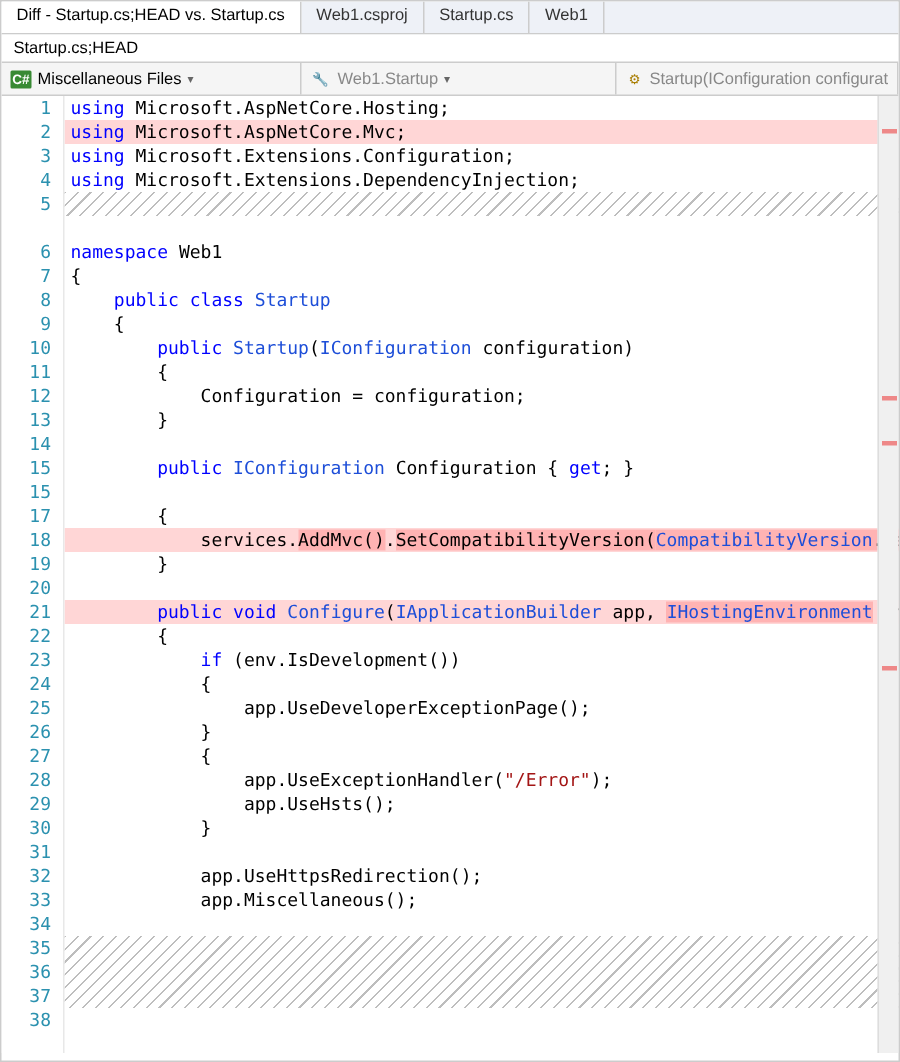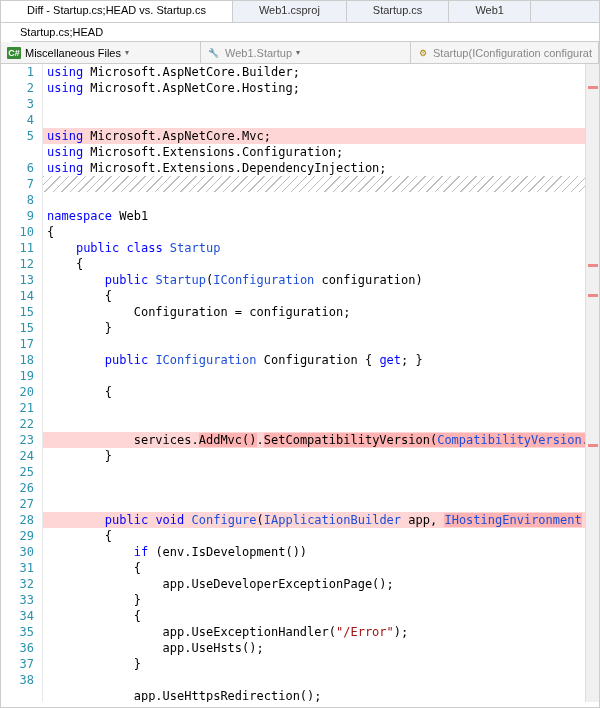--- a/index.html
+++ b/index.html
@@ -1,34 +1,34 @@
 <!DOCTYPE html>
 <html><head>
 <meta charset="utf-8">
 <style>
 * { margin: 0; padding: 0; box-sizing: border-box; }
 body { font-family: 'Segoe UI', Tahoma, sans-serif; font-size: 12px; background: #fff; width: 600px; height: 708px; overflow: hidden; border: 1px solid #ccc; }
 .tab-bar { display: flex; background: #eef1f7; height: 22px; border-bottom: 1px solid #ccc; }
-.tab { padding: 3px 26px; font-size: 11px; color: #333; border-right: 1px solid #ccc; cursor: pointer; white-space: nowrap; }
+.tab { padding: 3px 10px; font-size: 11px; color: #333; border-right: 1px solid #ccc; cursor: pointer; white-space: nowrap; }
 .tab.active { background: #fff; color: #000; }
-.path-bar { padding: 3px 8px; font-size: 11px; border-bottom: 1px solid #ccc; background: #fff; margin-left: 11px; }
+.path-bar { padding: 3px 8px; font-size: 11px; border-bottom: 1px solid #ccc; background: #fff; }
 .nav-bar { display: flex; align-items: center; height: 22px; border-bottom: 1px solid #ccc; background: #f5f5f5; font-size: 11px; }
 .nav-seg { display: flex; align-items: center; padding: 0 6px; border-right: 1px solid #ccc; height: 100%; cursor: pointer; white-space: nowrap; overflow: hidden; }
 .nav-seg .ico { width: 14px; height: 12px; margin-right: 4px; display: inline-flex; align-items: center; justify-content: center; font-size: 9px; }
 .nav-seg .dd { margin-left: 4px; font-size: 8px; color: #666; }
 .nav-seg.grey { color: #888; }
 .editor { display: flex; height: calc(100% - 68px); font-family: Consolas, monospace; font-size: 12px; }
 .gutter { width: 42px; text-align: right; padding-right: 8px; color: #2b91af; background: #fff; border-right: 1px solid #e8e8e8; user-select: none; }
 .gutter div { height: 16px; line-height: 16px; }
 .code { flex: 1; overflow: hidden; position: relative; }
 .line { height: 16px; line-height: 16px; white-space: pre; padding-left: 4px; position: relative; }
 .kw { color: #0000ff; }
 .typ { color: #1d4ed8; }
 .str { color: #a31515; }
-.del-line { background: #ffd6d6; margin-top: 32px; }
+.del-line { background: #ffd6d6; }
 .del-word { background: #ffb3b3; }
 .hatch { background-image: repeating-linear-gradient(135deg, #888 0, #888 1px, transparent 1px, transparent 6px); opacity: 0.55; }
 .hatch.big { height: 48px; }
 .plain { color: #000; }
 .scroll-ind { position: absolute; right: 0; top: 0; width: 14px; height: 100%; background: #f0f0f0; border-left: 1px solid #ddd; }
 .mark { position: absolute; left: 2px; width: 10px; height: 3px; background: #e88; }
 </style>
 </head>
 <body>
 
@@ -96,21 +96,20 @@
       <div>33</div>
       <div>34</div>
       <div>35</div>
     <div>36</div>
       <div>37</div>
       <div>38</div>
     <div style="height:48px">&nbsp;</div>
 
   </div>
   <div class="code">
-<div class="line"><span class="kw">using</span><span> Microsoft.AspNetCore.Builder;</span></div>
 <div class="line"><span class="kw">using</span><span> Microsoft.AspNetCore.Hosting;</span></div>
 <div class="line del-line"><span class="kw">using</span><span class="plain"> Microsoft.AspNetCore.Mvc;</span></div>
 <div class="line"><span class="kw">using</span><span> Microsoft.Extensions.Configuration;</span></div>
 <div class="line"><span class="kw">using</span><span> Microsoft.Extensions.DependencyInjection;</span></div>
 <div class="line hatch"></div>
 <div class="line"></div>
 <div class="line"><span class="kw">namespace</span><span class="plain"> Web1</span></div>
 <div class="line">{</div>
 <div class="line"><span class=""><span></span><span>    </span><span class="kw">public</span><span> </span><span class="kw">class</span><span> </span><span></span></span><span class="typ">Startup</span></div>
 <div class="line">    {</div>

